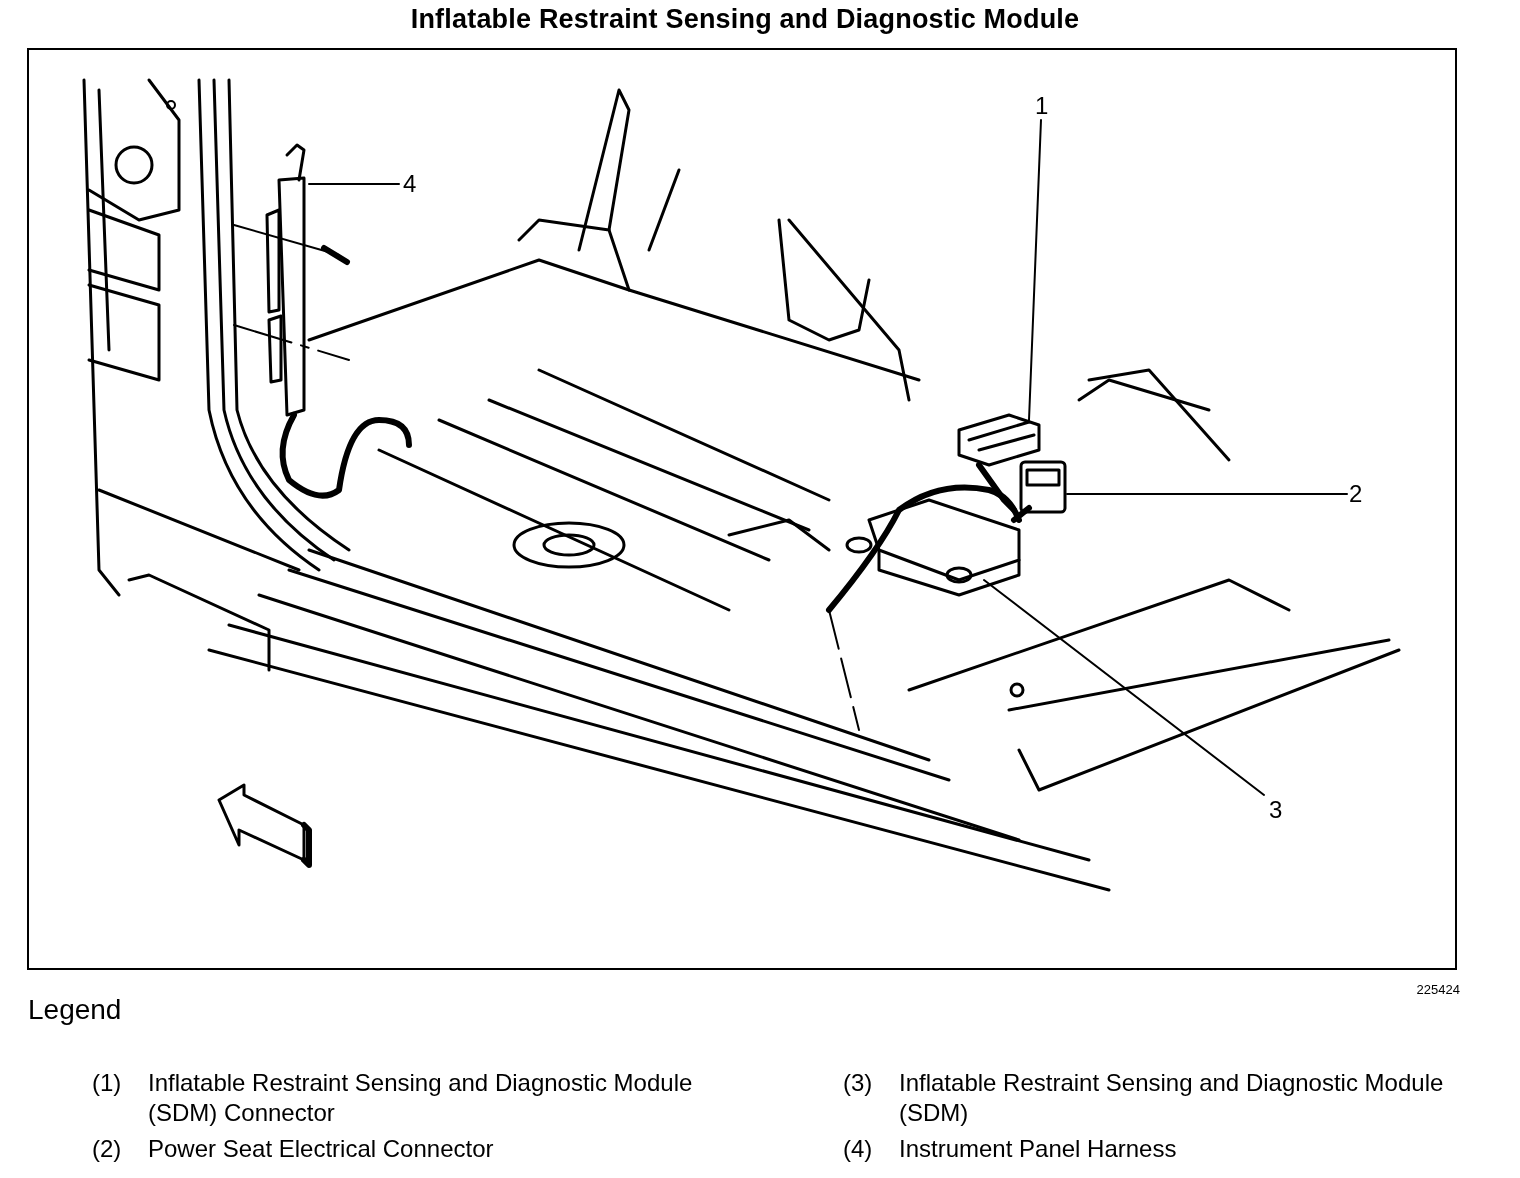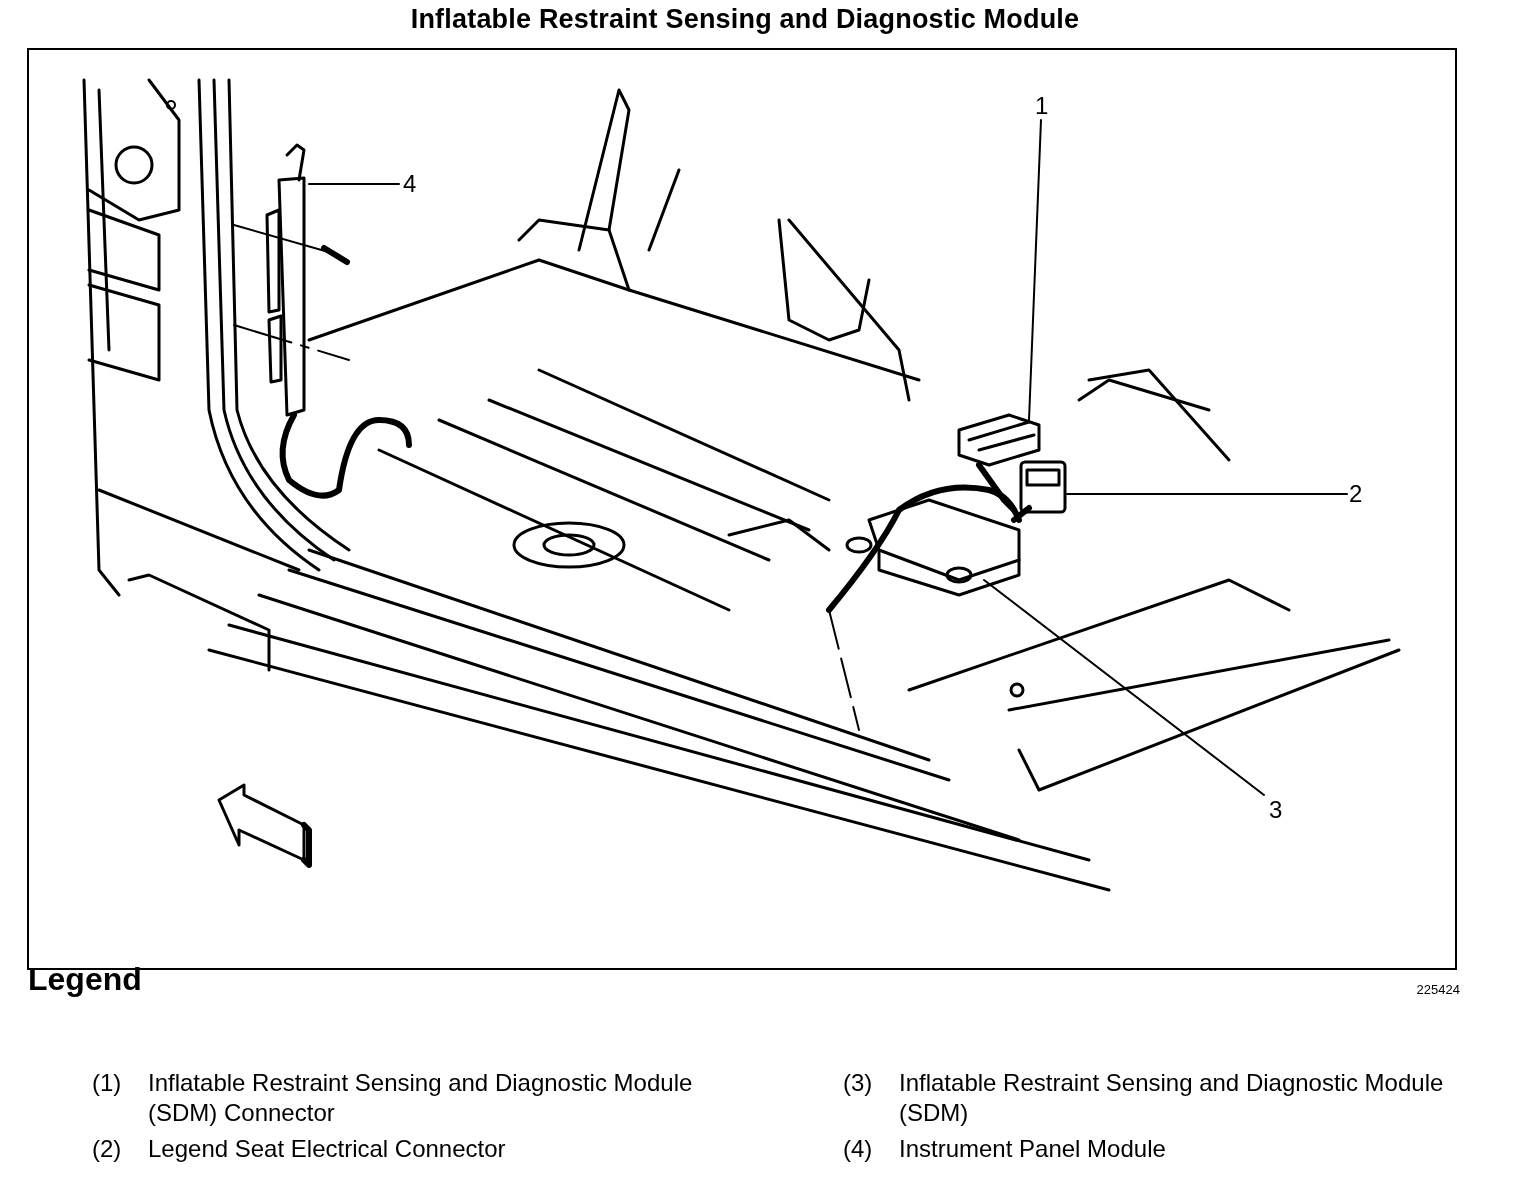--- a/index.html
+++ b/index.html
@@ -4,21 +4,21 @@
 <style>
   html, body { margin: 0; padding: 0; background: #ffffff; }
   body { width: 1520px; height: 1178px; position: relative; overflow: hidden;
          font-family: "Liberation Sans", sans-serif; color: #000; }
   .title { position: absolute; left: 0; width: 1490px; top: 4px; text-align: center;
            font-size: 27px; font-weight: bold; letter-spacing: 0.2px; }
   .frame { position: absolute; left: 27px; top: 48px; width: 1430px; height: 922px;
            border: 2px solid #000; box-sizing: border-box; background: #fff; }
   .frame svg { position: absolute; left: 0; top: 0; }
   .fig-id { position: absolute; right: 60px; top: 982px; font-size: 13px; }
-  .legend-title { position: absolute; left: 28px; top: 961px; font-size: 32px; font-weight: bold; }
+  .legend-title { position: absolute; left: 28px; top: 994px; font-size: 28px; font-weight: normal; }
   .legend { position: absolute; top: 1068px; font-size: 24px; line-height: 30px; }
   .legend .item { display: flex; margin-bottom: 6px; }
   .legend .num { width: 56px; flex: none; }
   .legend .txt { width: 560px; }
   .col1 { left: 92px; }
   .col2 { left: 843px; }
   .callout { font-family: "Liberation Sans", sans-serif; font-size: 24px; }
 </style>
 </head>
 <body>
@@ -127,26 +127,26 @@
 
 <div class="legend-title">Legend</div>
 
 <div class="legend col1">
   <div class="item">
     <span class="num">(1)</span>
     <span class="txt">Inflatable Restraint Sensing and Diagnostic Module (SDM) Connector</span>
   </div>
   <div class="item">
     <span class="num">(2)</span>
-    <span class="txt">Legend Seat Electrical Connector</span>
+    <span class="txt">Power Seat Electrical Connector</span>
   </div>
 </div>
 
 <div class="legend col2">
   <div class="item">
     <span class="num">(3)</span>
     <span class="txt">Inflatable Restraint Sensing and Diagnostic Module (SDM)</span>
   </div>
   <div class="item">
     <span class="num">(4)</span>
-    <span class="txt">Instrument Panel Module</span>
+    <span class="txt">Instrument Panel Harness</span>
   </div>
 </div>
 
 </body></html>

